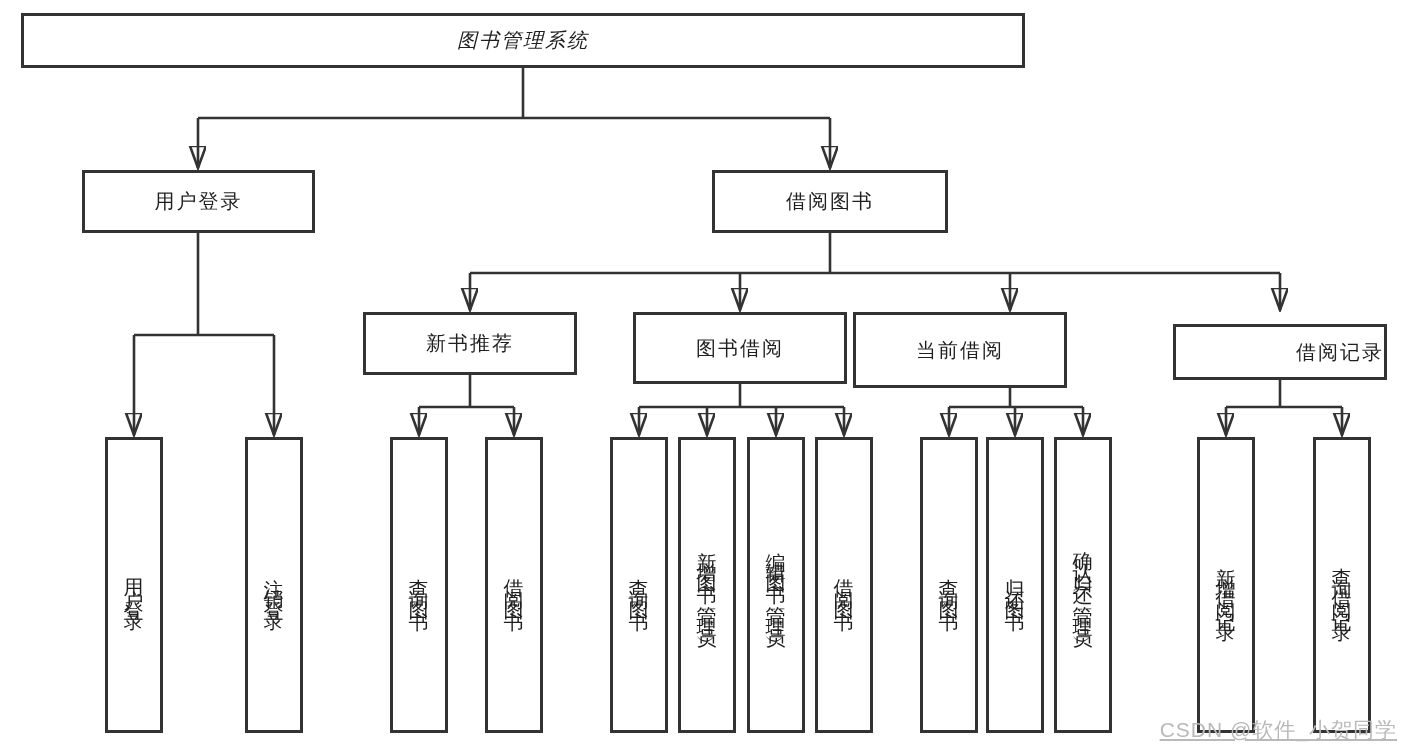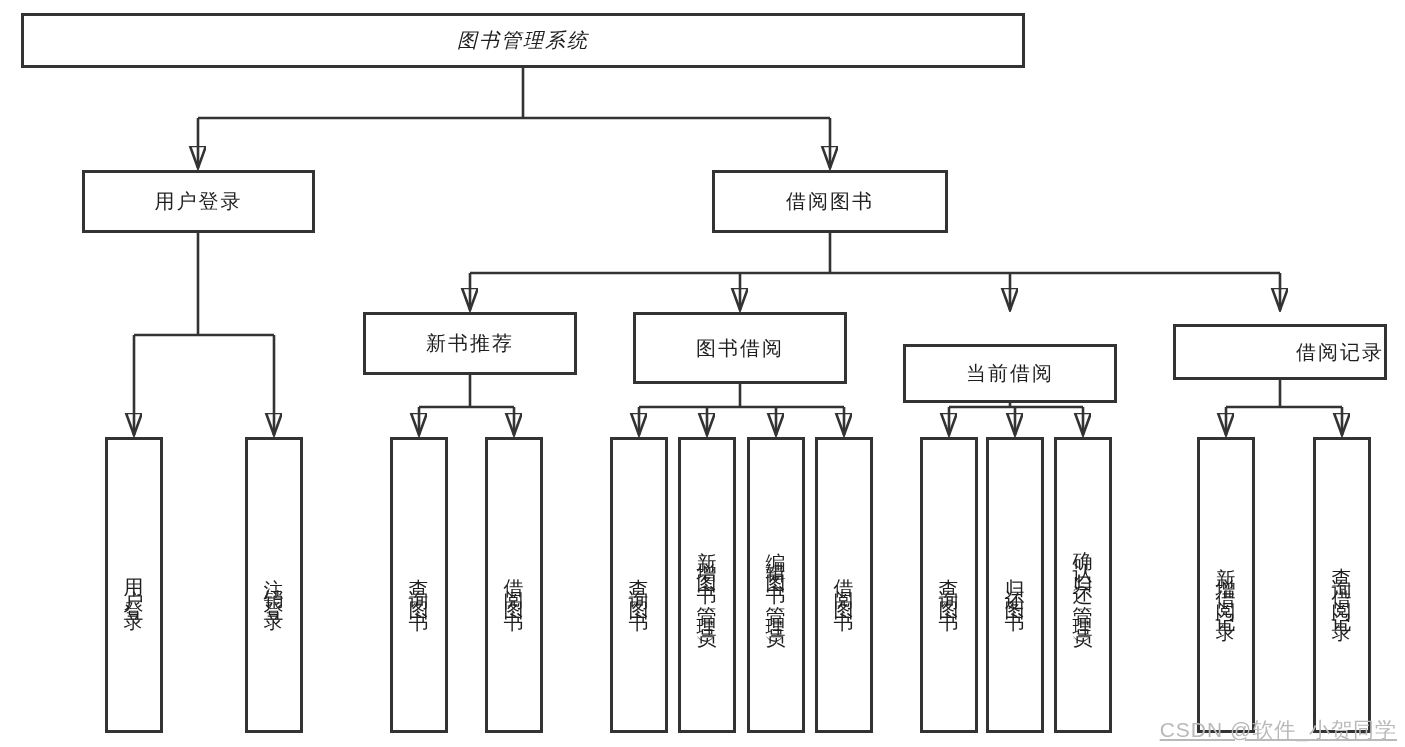--- a/index.html
+++ b/index.html
@@ -122,21 +122,21 @@
   <div class="box h" style="left:712px; top:170px; width:236px; height:63px;">
     <span>借阅图书</span>
   </div>
 
   <div class="box h" style="left:363px; top:312px; width:214px; height:63px;">
     <span>新书推荐</span>
   </div>
   <div class="box h" style="left:633px; top:312px; width:214px; height:72px;">
     <span>图书借阅</span>
   </div>
-  <div class="box h" style="left:903px; top:312px; width:214px; height:59px;margin-top:32px;">
+  <div class="box h" style="left:853px; top:312px; width:214px; height:76px;">
     <span>当前借阅</span>
   </div>
   <div class="box h" style="left:1173px; top:324px; width:214px; height:56px;justify-content:flex-end;">
     <span>借阅记录</span>
   </div>
 
   <div class="box v" style="left:105px; top:437px; width:58px; height:296px;">
     <span>用户登录</span>
   </div>
   <div class="box v" style="left:245px; top:437px; width:58px; height:296px;">

